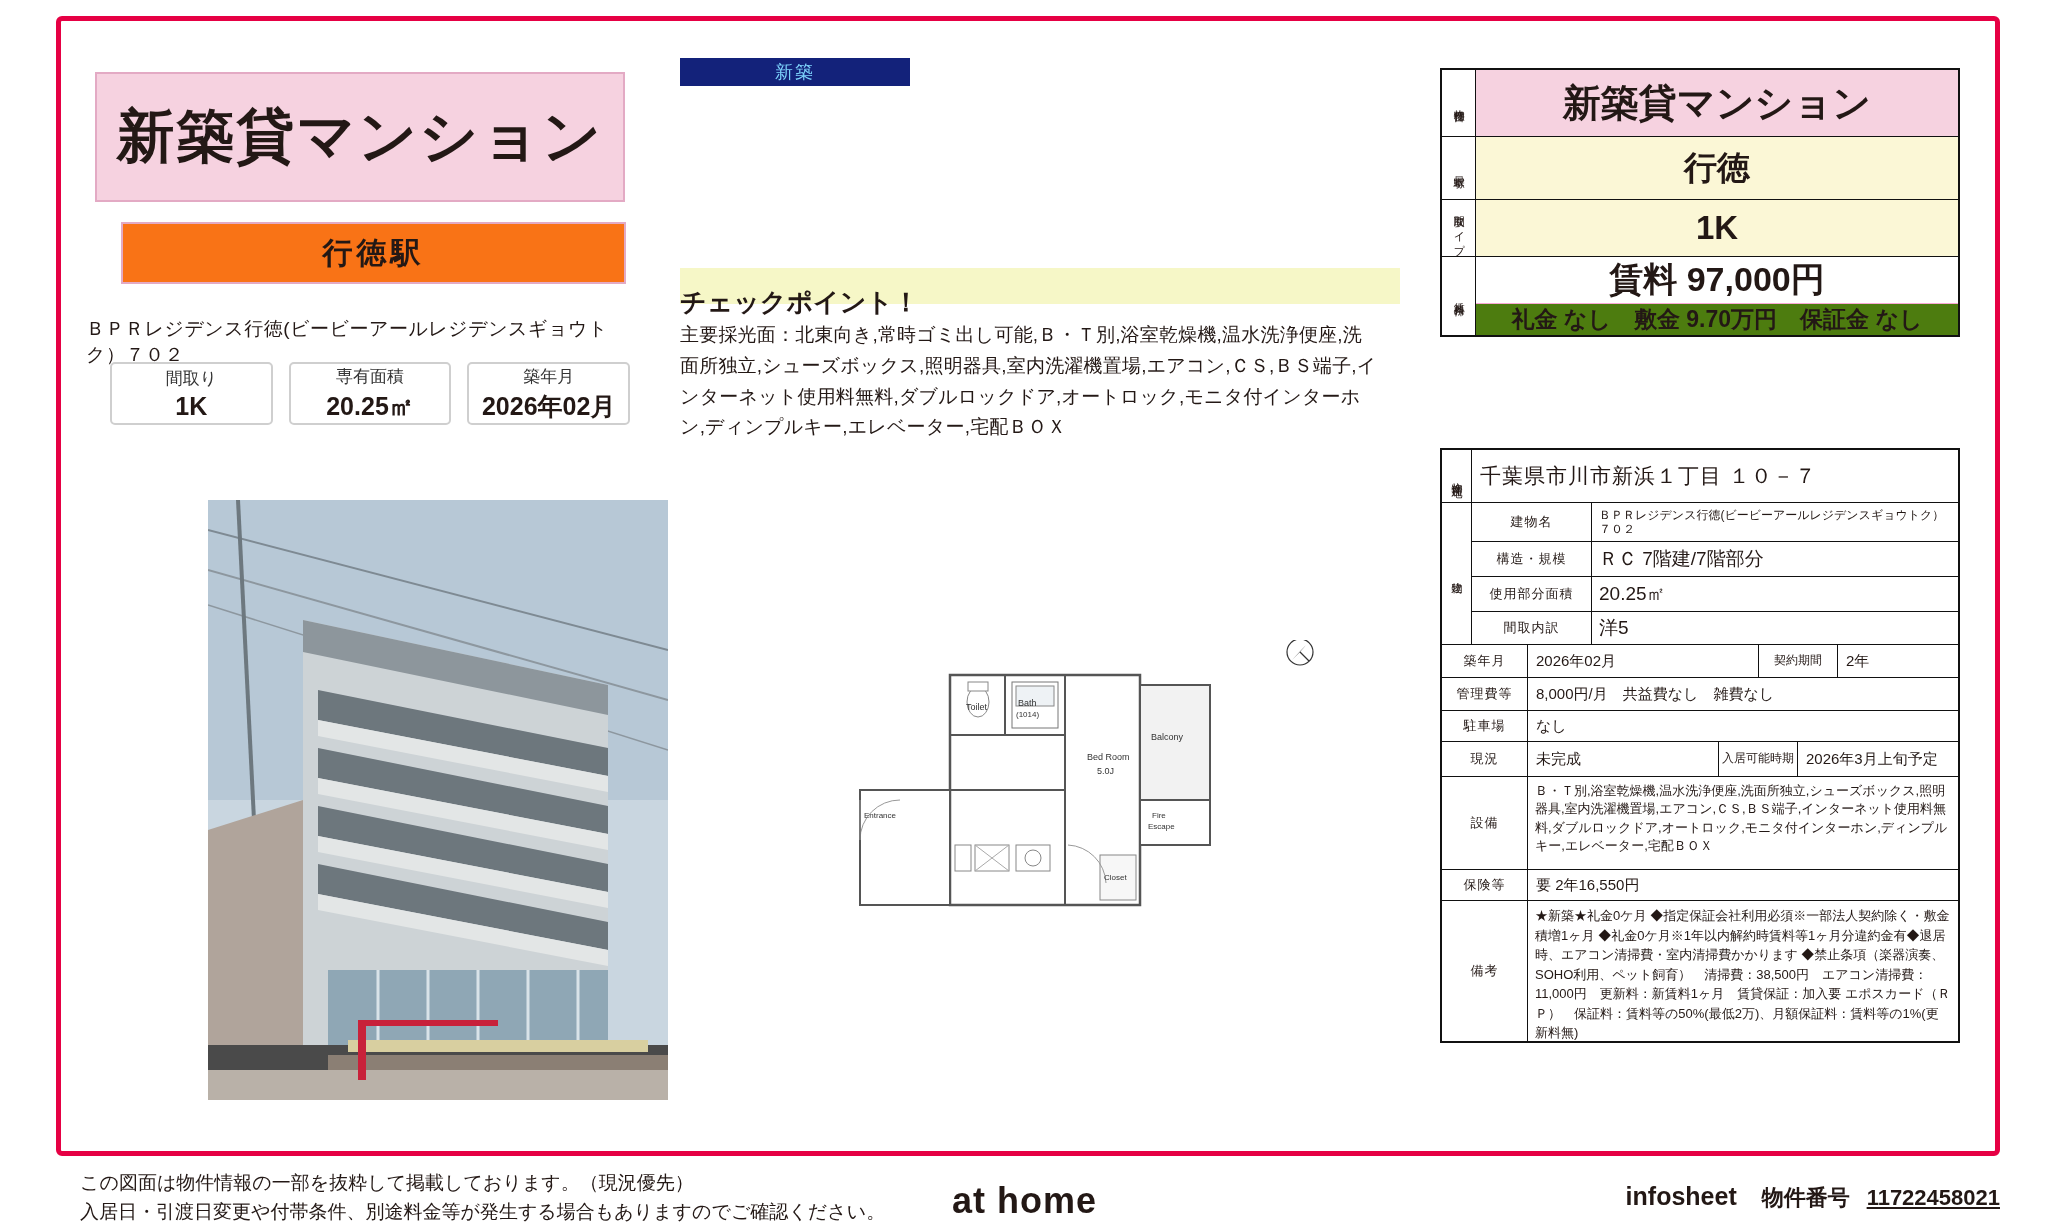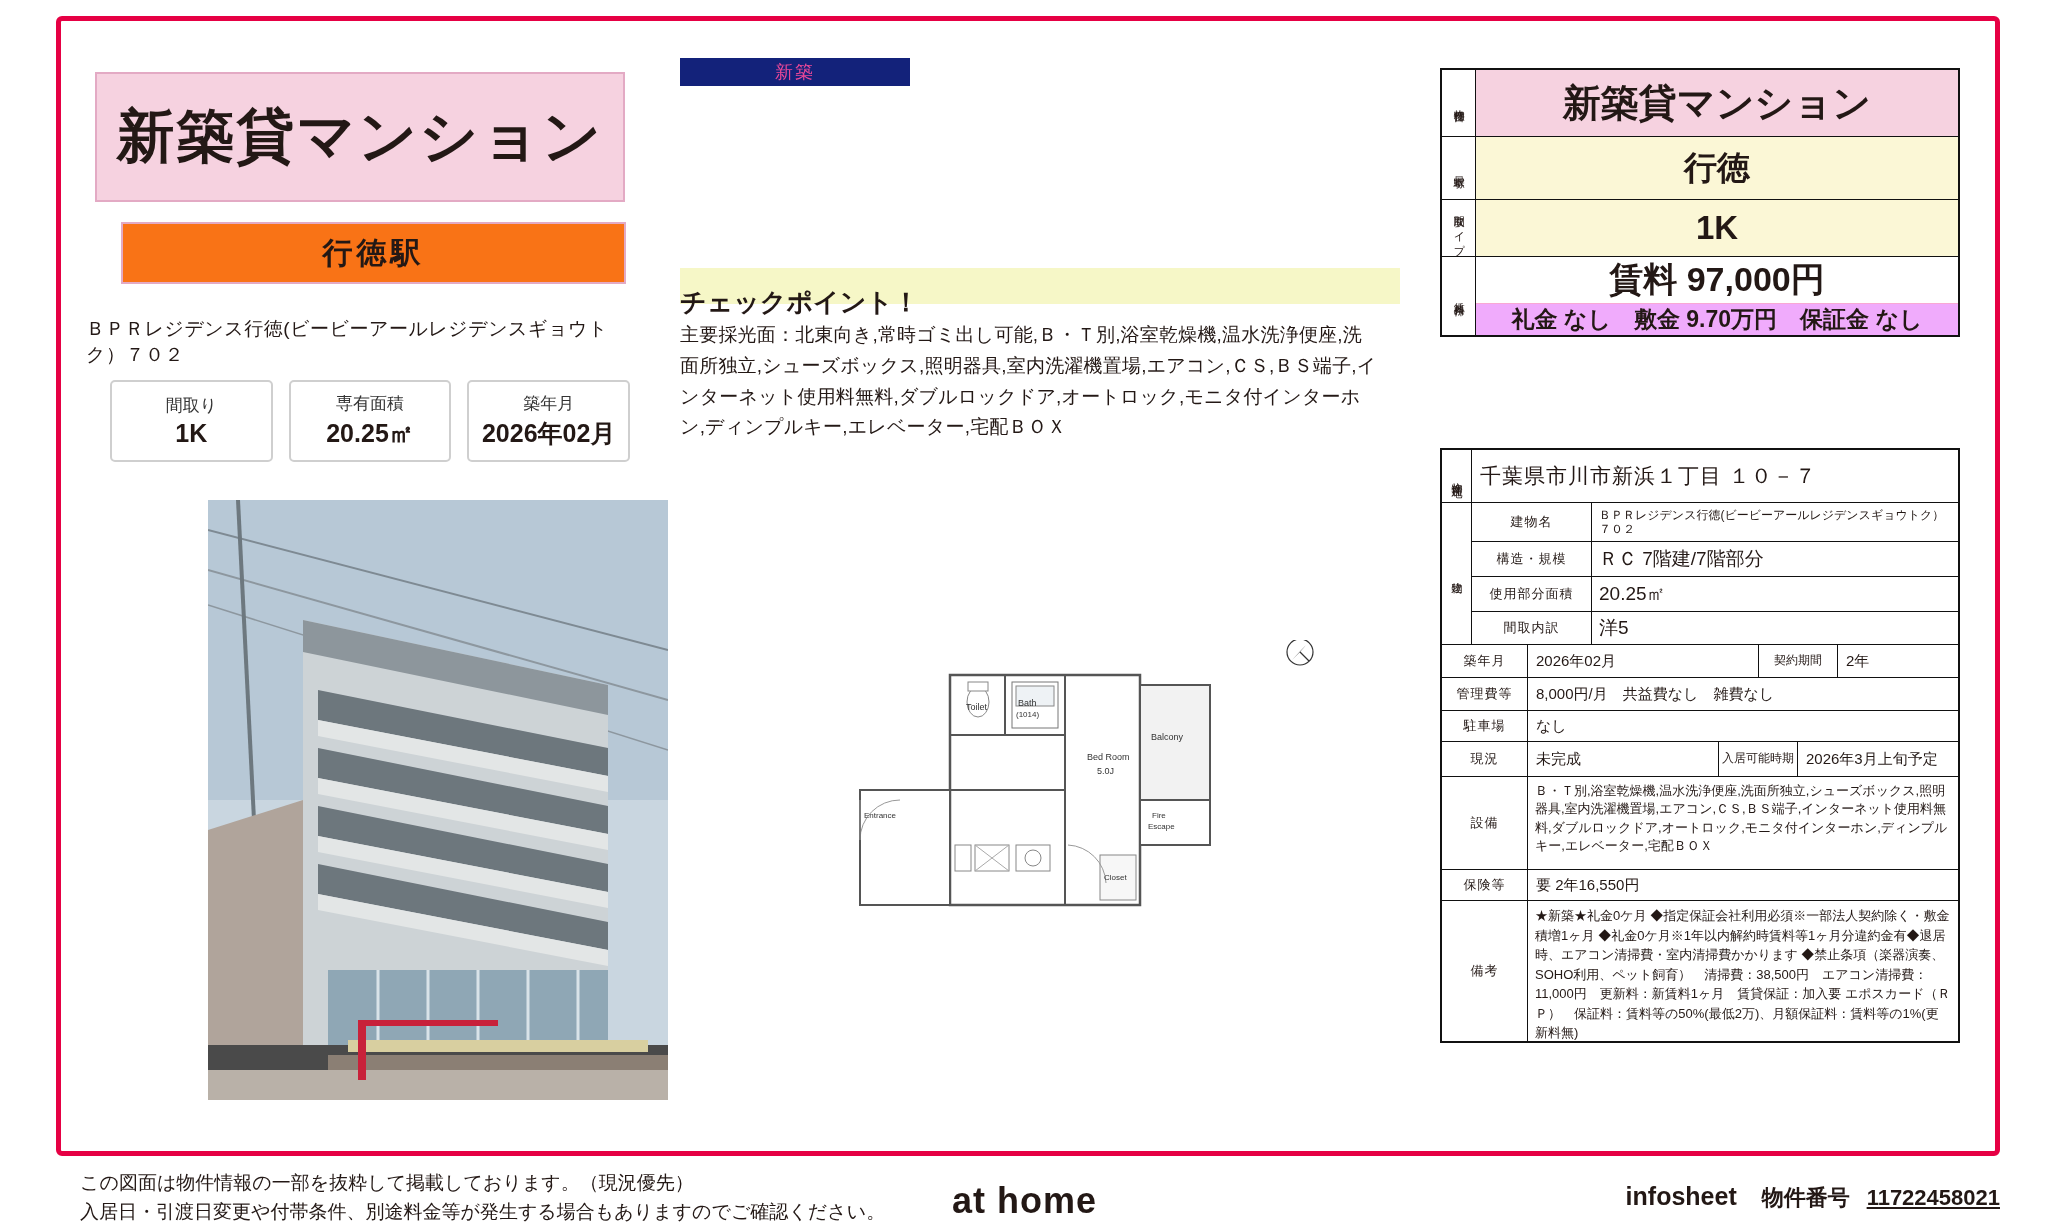--- a/index.html
+++ b/index.html
@@ -7,48 +7,48 @@
   .sheet{position:absolute;left:0;top:0;width:2056px;height:1222px;}
   .frame{position:absolute;left:56px;top:16px;width:1944px;height:1140px;border:5px solid #e60044;border-radius:6px;box-sizing:border-box;}
 
   
   .title-box{position:absolute;left:95px;top:72px;width:530px;height:130px;background:#f6d2e0;border:2px solid #e3aac4;box-sizing:border-box;display:flex;align-items:center;justify-content:center;}
   .title-box span{font-size:58px;font-weight:bold;letter-spacing:2px;}
   .station-box{position:absolute;left:121px;top:222px;width:505px;height:62px;background:#f97316;border:2px solid #e3aac4;box-sizing:border-box;display:flex;align-items:center;justify-content:center;}
   .station-box span{font-size:30px;font-weight:bold;letter-spacing:4px;}
   .bldg-name{position:absolute;left:86px;top:316px;width:560px;font-size:19px;letter-spacing:0.5px;}
 
-  .spec-row{position:absolute;left:110px;top:380px;width:520px;height:82px;display:flex;gap:16px;}
+  .spec-row{position:absolute;left:110px;top:362px;width:520px;height:63px;display:flex;gap:16px;}
   .spec-cell{flex:1;border:2px solid #cfcfcf;border-radius:5px;background:#fff;display:flex;flex-direction:column;align-items:center;justify-content:center;}
   .spec-cell .k{font-size:17px;color:#333;}
   .spec-cell .v{font-size:25px;font-weight:bold;margin-top:2px;}
 
   .photo{position:absolute;left:208px;top:500px;width:460px;height:600px;overflow:hidden;background:#b9c6cf;}
   .photo svg{display:block;}
 
   
-  .tag-new{position:absolute;left:680px;top:58px;width:230px;height:28px;background:#13227a;color:#ec4899;font-size:18px;display:flex;align-items:center;justify-content:center;letter-spacing:2px;}
+  .tag-new{position:absolute;left:680px;top:58px;width:230px;height:28px;background:#13227a;color:#7dd3fc;font-size:18px;display:flex;align-items:center;justify-content:center;letter-spacing:2px;}
   .cp-title{position:absolute;left:680px;top:285px;font-size:26px;font-weight:bold;}
   .cp-hl{position:absolute;left:680px;top:268px;width:720px;height:36px;background:#f6f7c7;}
   .cp-body{position:absolute;left:680px;top:320px;width:700px;font-size:19px;line-height:1.62;letter-spacing:0.2px;}
 
   .plan{position:absolute;left:800px;top:640px;width:560px;height:330px;}
 
   
   .rt{position:absolute;left:1440px;top:68px;width:520px;border:2px solid #111;box-sizing:border-box;}
   .rt .row{display:flex;border-bottom:1px solid #111;}
   .rt .row:last-child{border-bottom:none;}
   .vhead{width:34px;flex:0 0 34px;border-right:1px solid #111;display:flex;align-items:center;justify-content:center;font-size:11px;line-height:1.05;text-align:center;box-sizing:border-box;padding:3px 0;}
   .vhead span{writing-mode:vertical-rl;text-orientation:upright;letter-spacing:1px;}
   .rcell{flex:1;display:flex;align-items:center;justify-content:center;box-sizing:border-box;}
   .r1{height:66px;background:#f6d2e0;font-size:38px;font-weight:bold;}
   .r2{height:62px;background:#fbf7d6;font-size:33px;font-weight:bold;}
   .r3{height:56px;background:#fbf7d6;font-size:33px;font-weight:bold;}
   .r4{height:60px;background:#fff;font-size:34px;font-weight:bold;}
-  .r5{height:50px;background:#f0abfc;font-size:23px;font-weight:bold;}
+  .r5{height:50px;background:#4d7c0f;font-size:23px;font-weight:bold;}
 
   .rt2{position:absolute;left:1440px;top:448px;width:520px;border:2px solid #111;box-sizing:border-box;font-size:15px;}
   .rt2 .row{display:flex;border-bottom:1px solid #111;}
   .rt2 .row:last-child{border-bottom:none;}
   .rt2 .vh{width:30px;flex:0 0 30px;border-right:1px solid #111;display:flex;align-items:center;justify-content:center;font-size:11px;box-sizing:border-box;}
   .rt2 .vh span{writing-mode:vertical-rl;text-orientation:upright;letter-spacing:1px;}
   .rt2 .c{padding:6px 8px;box-sizing:border-box;}
   .addr{font-size:21px;letter-spacing:1px;}
   .traffic{font-size:19px;letter-spacing:0.5px;}
   .sub{flex:1;}

